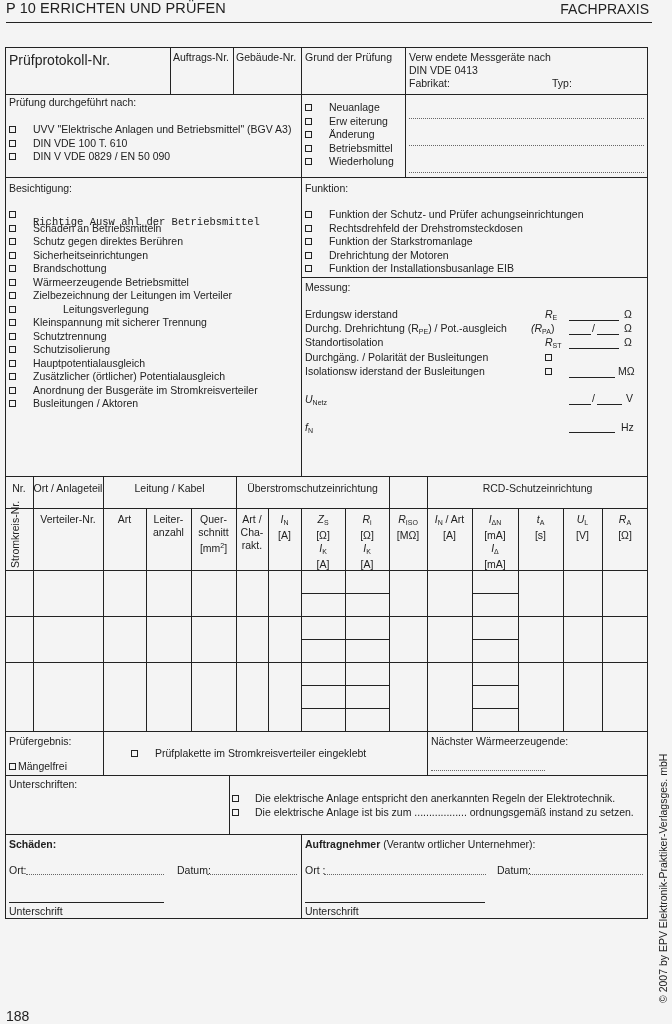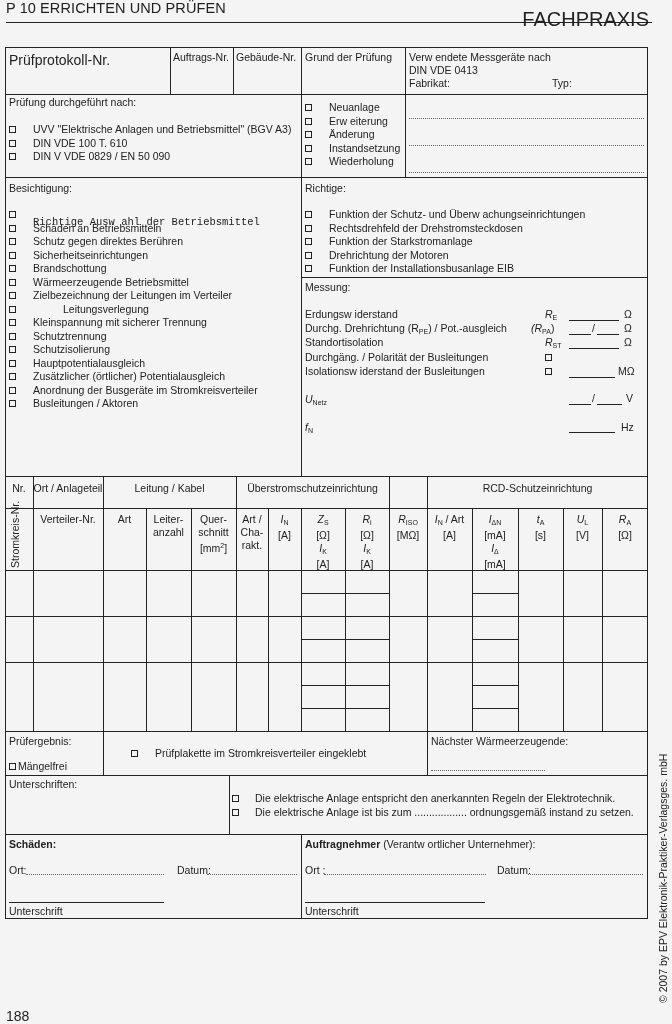--- a/index.html
+++ b/index.html
@@ -1,20 +1,20 @@
 <!DOCTYPE html>
 <html><head>
 <meta charset="utf-8">
 <style>
   html,body{margin:0;padding:0;}
   body{width:672px;height:1024px;background:#f4f4f4;position:relative;overflow:hidden;
     font-family:"Liberation Sans",sans-serif;color:#222;font-size:10.5px;}
   .abs{position:absolute;}
   .hdr-l{left:6px;top:0px;font-size:14.5px;letter-spacing:0.1px;}
-  .hdr-r{right:23px;top:8px;font-size:20px;}
+  .hdr-r{right:23px;top:1px;font-size:14px;}
   .hdr-line{left:6px;top:22px;width:646px;height:0;border-top:1px solid #222;}
   .frame{left:5px;top:47px;width:643px;height:872px;border:1.3px solid #222;box-sizing:border-box;}
   .hl{position:absolute;height:0;border-top:1.3px solid #222;}
   .vl{position:absolute;width:0;border-left:1.3px solid #222;}
   .t{position:absolute;white-space:nowrap;line-height:13px;}
   .cb{display:inline-block;width:7px;height:7px;border:1.2px solid #222;box-sizing:border-box;}
   .cbx{position:absolute;}
   .dots{position:absolute;height:0;border-top:1px dotted #666;}
   .uline{position:absolute;height:0;border-top:1px solid #222;}
   .c{text-align:center;}
@@ -63,21 +63,21 @@
   </div>
 
 <div id="reason-list">
     <span class="cb cbx" style="left: 305px; top: 104px;"></span>
     <div class="t" style="left: 329px; top: 101px;">Neuanlage</div>
     <span class="cb cbx" style="left: 305px; top: 117.5px;"></span>
     <div class="t" style="left: 329px; top: 114.5px;">Erw eiterung</div>
     <span class="cb cbx" style="left: 305px; top: 131px;"></span>
     <div class="t" style="left: 329px; top: 128px;">Änderung</div>
     <span class="cb cbx" style="left: 305px; top: 144.5px;"></span>
-    <div class="t" style="left: 329px; top: 141.5px;">Instandsetzung</div>
+    <div class="t" style="left: 329px; top: 141.5px;">Betriebsmittel</div>
     <span class="cb cbx" style="left: 305px; top: 158px;"></span>
     <div class="t" style="left: 329px; top: 155px;">Wiederholung</div>
   </div>
 <div class="dots" style="left:409px;top:118px;width:235px"></div>
 <div class="dots" style="left:409px;top:145px;width:235px"></div>
 <div class="dots" style="left:409px;top:172px;width:235px"></div>
 
 <div class="hl" style="left:5px;top:177px;width:643px"></div>
 
 <div class="t" style="left:9px;top:182px">Besichtigung:</div>
@@ -107,24 +107,24 @@
     <span class="cb cbx" style="left: 9px; top: 359.5px;"></span>
     <div class="t" style="left: 33px; top: 356.5px;">Hauptpotentialausgleich</div>
     <span class="cb cbx" style="left: 9px; top: 373px;"></span>
     <div class="t" style="left: 33px; top: 370px;">Zusätzlicher (örtlicher) Potentialausgleich</div>
     <span class="cb cbx" style="left: 9px; top: 386.5px;"></span>
     <div class="t" style="left: 33px; top: 383.5px;">Anordnung der Busgeräte im Stromkreisverteiler</div>
     <span class="cb cbx" style="left: 9px; top: 400px;"></span>
     <div class="t" style="left: 33px; top: 397px;">Busleitungen / Aktoren</div>
   </div>
 
-<div class="t" style="left:305px;top:182px">Richtige:</div>
+<div class="t" style="left:305px;top:182px">Funktion:</div>
 <div id="test-list">
     <span class="cb cbx" style="left: 305px; top: 211px;"></span>
-    <div class="t" style="left: 329px; top: 208px;">Funktion der Schutz- und Überw achungseinrichtungen</div>
+    <div class="t" style="left: 329px; top: 208px;">Funktion der Schutz- und Prüfer achungseinrichtungen</div>
     <span class="cb cbx" style="left: 305px; top: 224.5px;"></span>
     <div class="t" style="left: 329px; top: 221.5px;">Rechtsdrehfeld der Drehstromsteckdosen</div>
     <span class="cb cbx" style="left: 305px; top: 238px;"></span>
     <div class="t" style="left: 329px; top: 235px;">Funktion der Starkstromanlage</div>
     <span class="cb cbx" style="left: 305px; top: 251.5px;"></span>
     <div class="t" style="left: 329px; top: 248.5px;">Drehrichtung der Motoren</div>
     <span class="cb cbx" style="left: 305px; top: 265px;"></span>
     <div class="t" style="left: 329px; top: 262px;">Funktion der Installationsbusanlage EIB</div>
   </div>
 <div class="hl" style="left:301px;top:277px;width:347px"></div>

